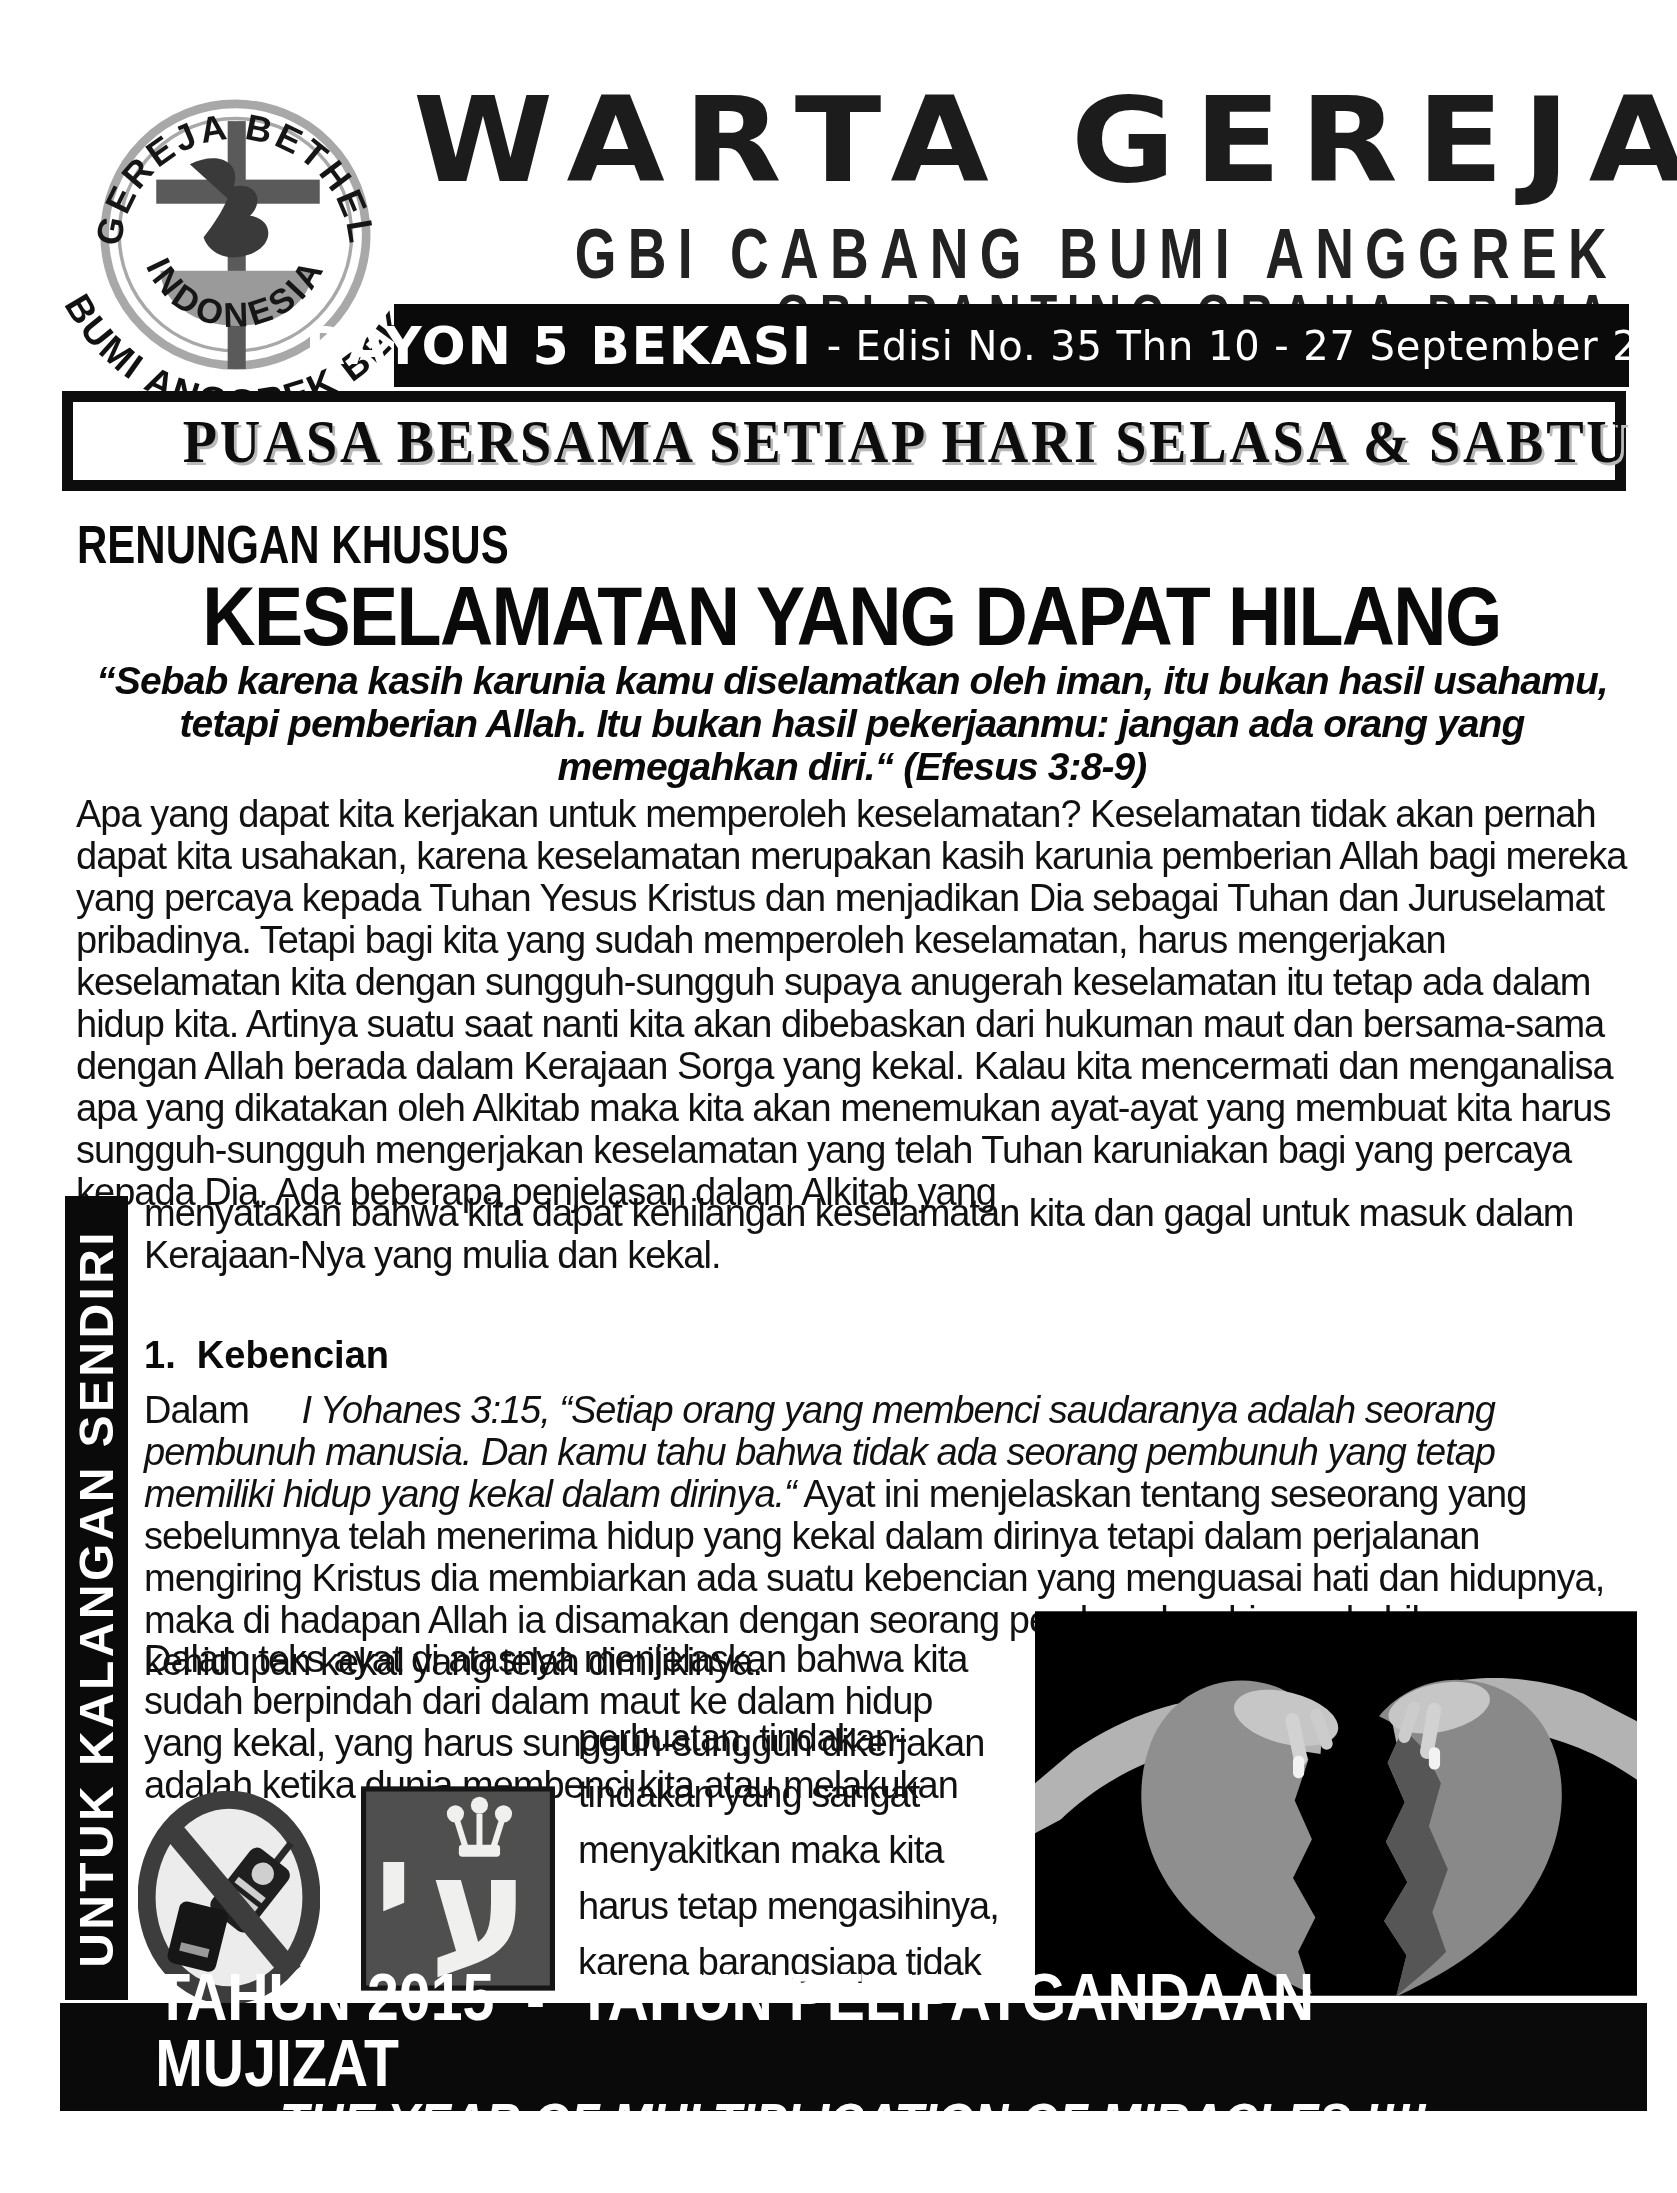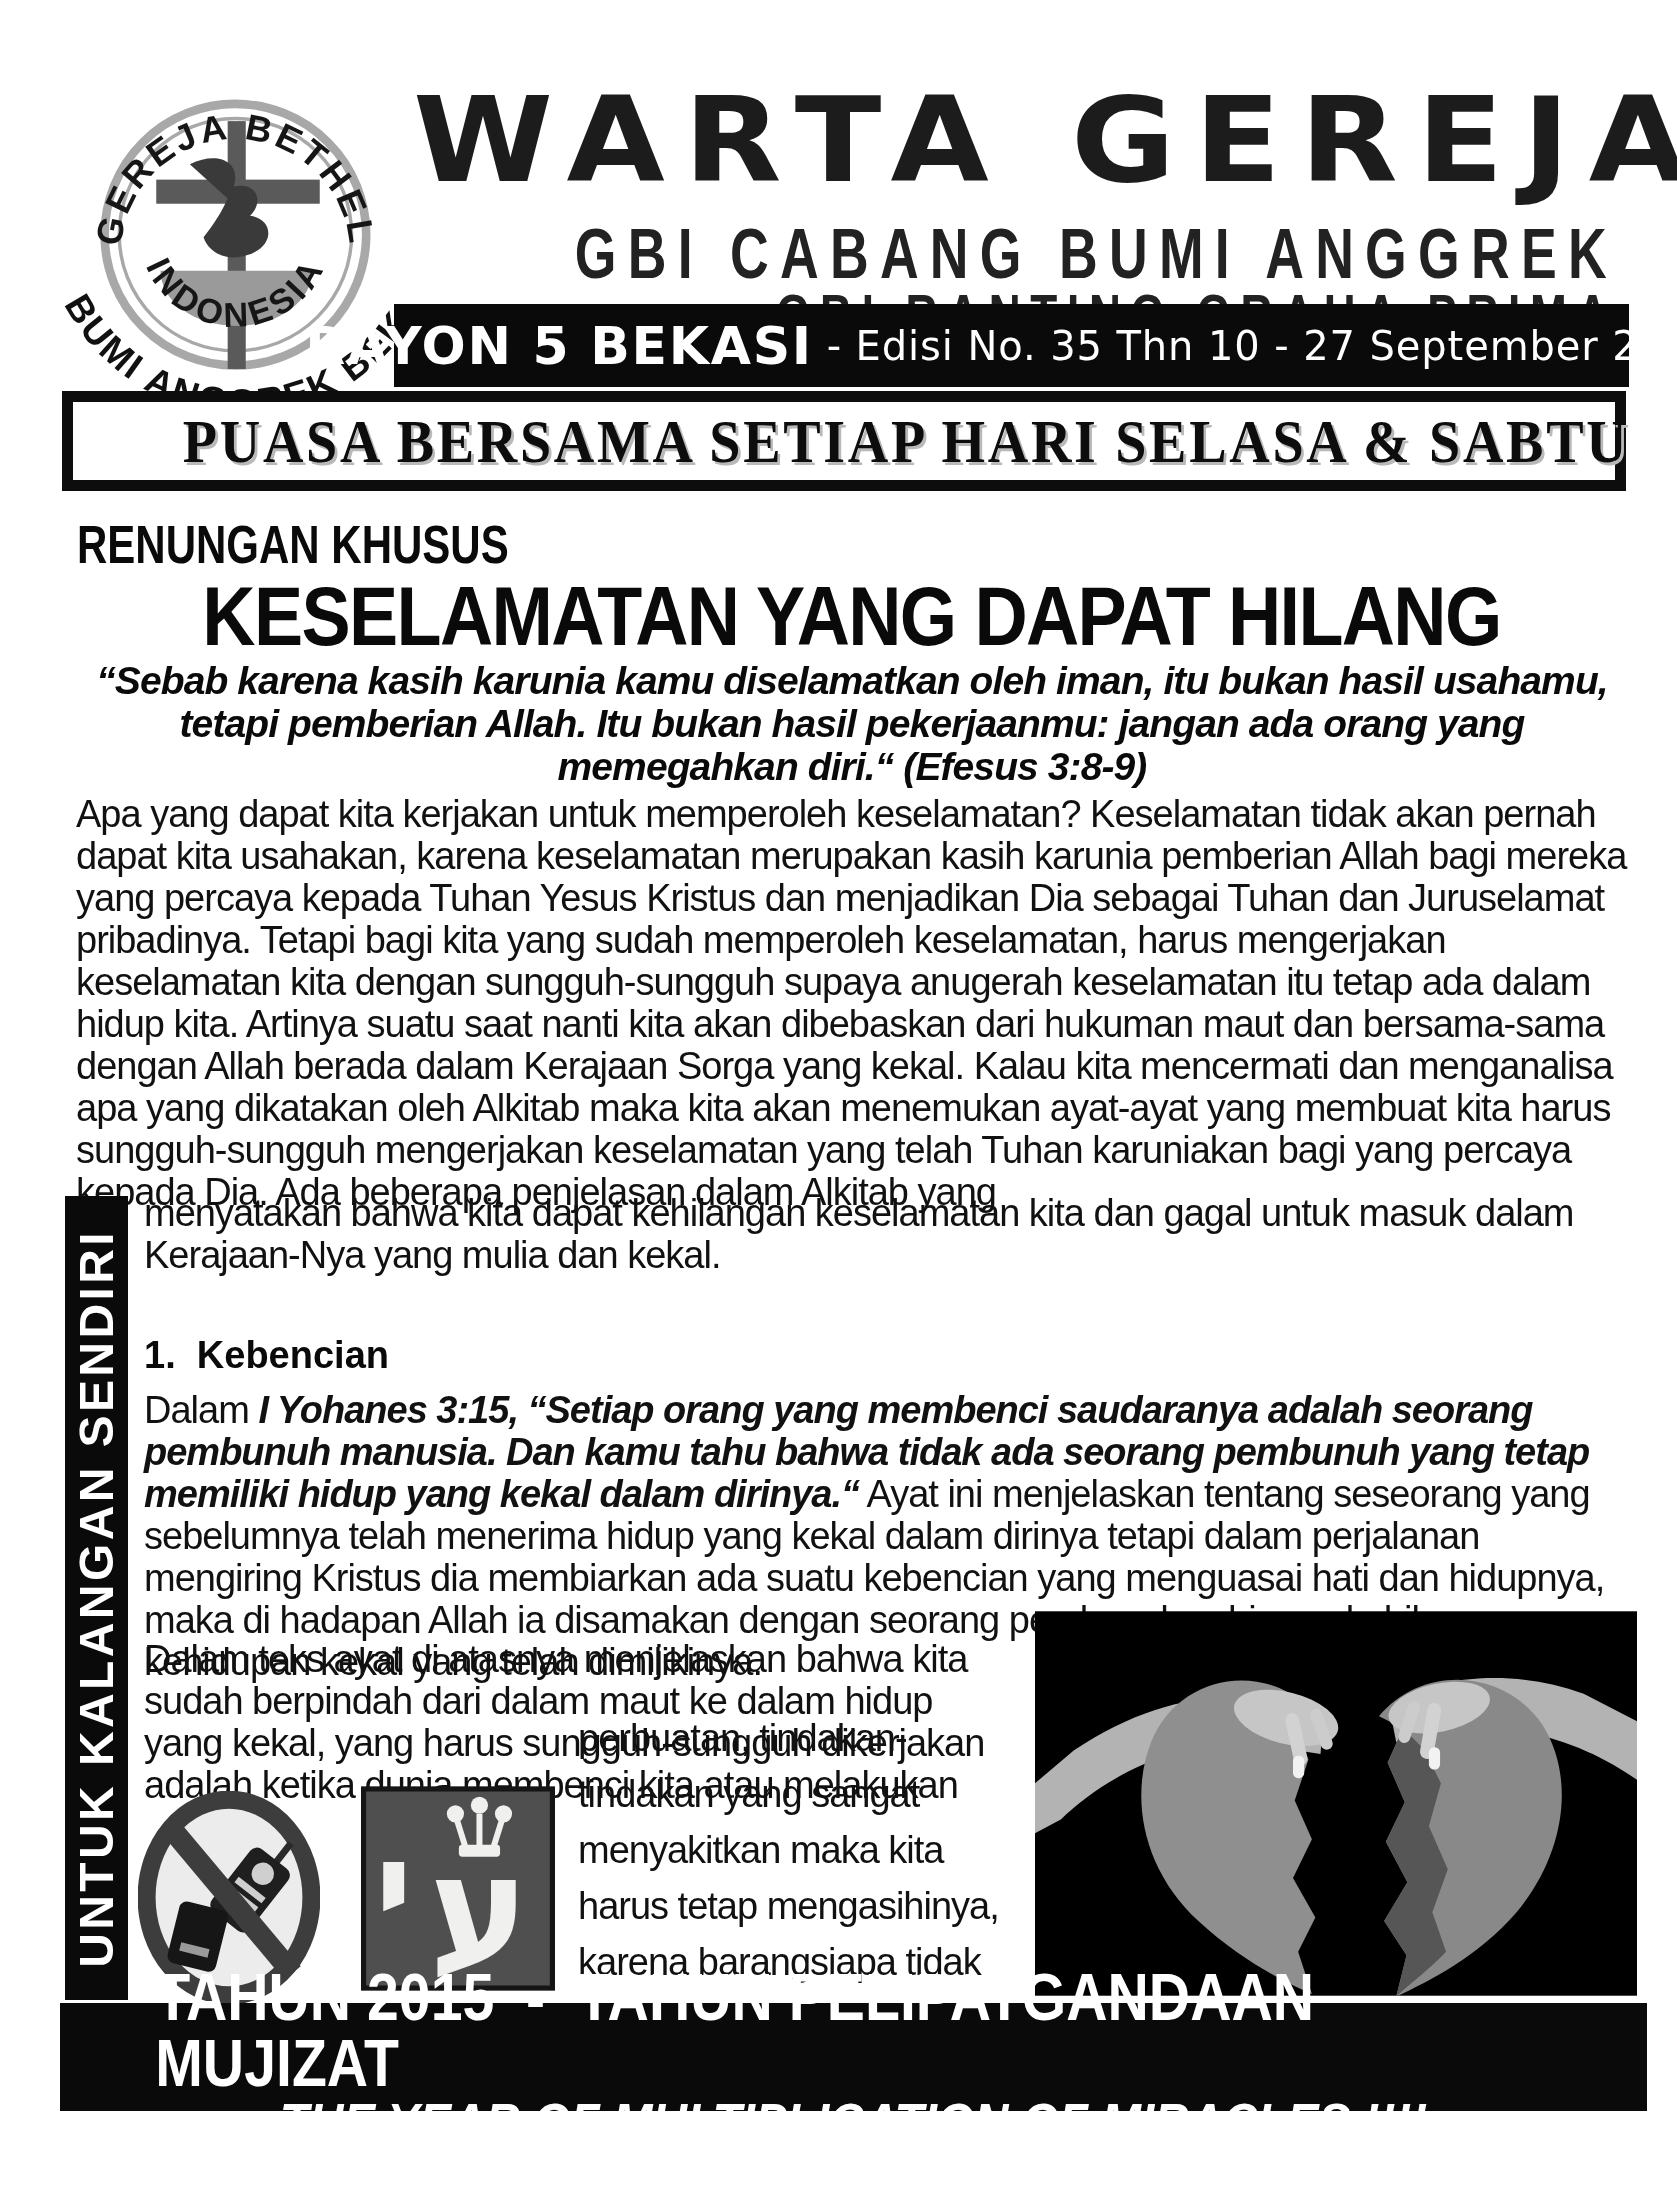--- a/index.html
+++ b/index.html
@@ -52,21 +52,21 @@
   .para{margin:0;font-size:38px;line-height:42px;letter-spacing:-1px;color:#111;}
   .para1a{position:absolute;left:76px;top:793px;width:1568px;}
   .para1b{position:absolute;left:144px;top:1192px;width:1482px;}
   .question{
     position:absolute;left:144px;top:1279px;font-weight:bold;font-size:38px;letter-spacing:-0.4px;
   }
   .point{
     position:absolute;left:144px;top:1334px;font-weight:bold;font-size:38px;white-space:pre-wrap;
   }
   .para2{position:absolute;left:144px;top:1389px;width:1482px;}
-  .bi{font-weight:bold;font-style:italic;}
+  .bi{font-weight:normal;font-style:italic;margin-left:43px;}
   .para3a{position:absolute;left:144px;top:1619px;width:873px;margin-top:19px;}
   .para3b{position:absolute;left:578px;top:1710px;width:454px;line-height:56px;}
   
   .sidebar{
     position:absolute;left:65px;top:1196px;width:63px;height:804px;background:#0a0a0a;
     display:flex;align-items:center;justify-content:center;
   }
   .sidebar span{
     writing-mode:vertical-rl;transform:rotate(180deg);color:#fff;font-weight:bold;
     font-size:48px;letter-spacing:3.4px;white-space:nowrap;

